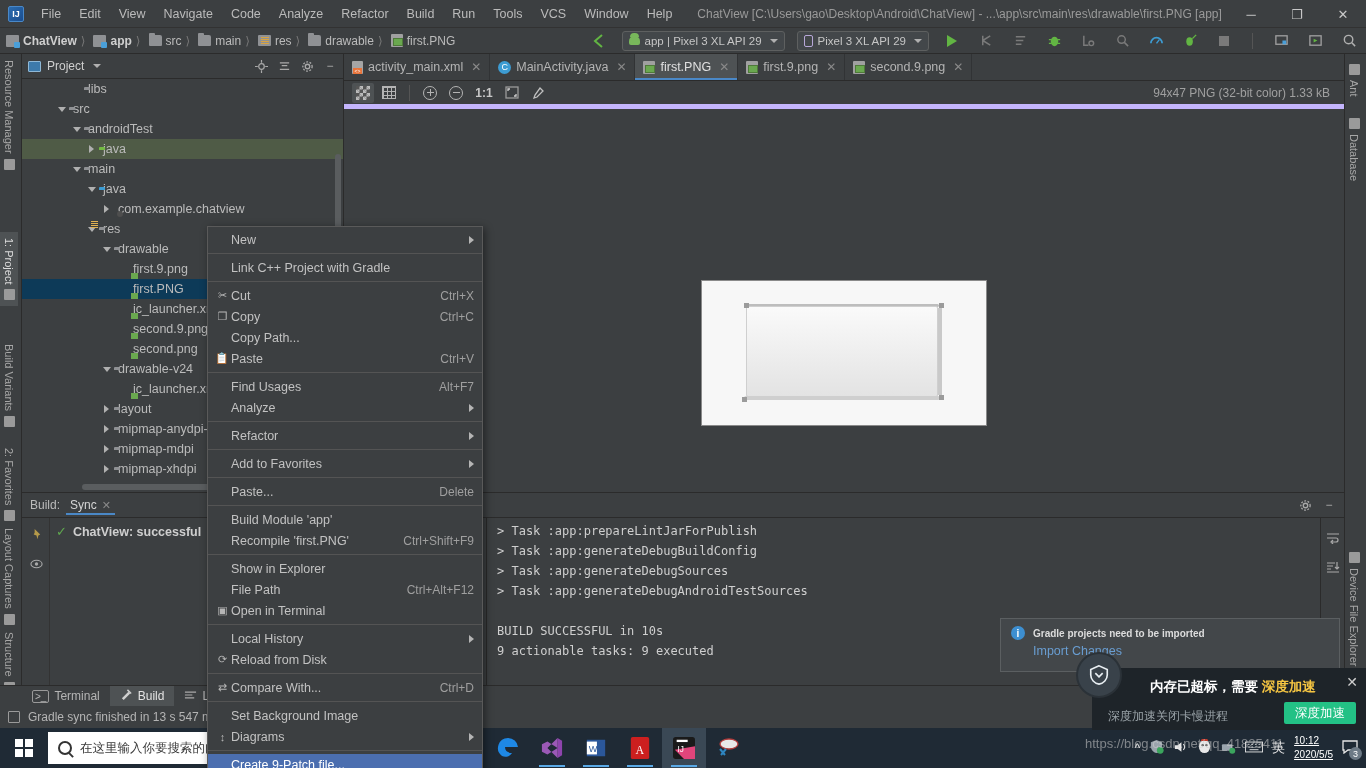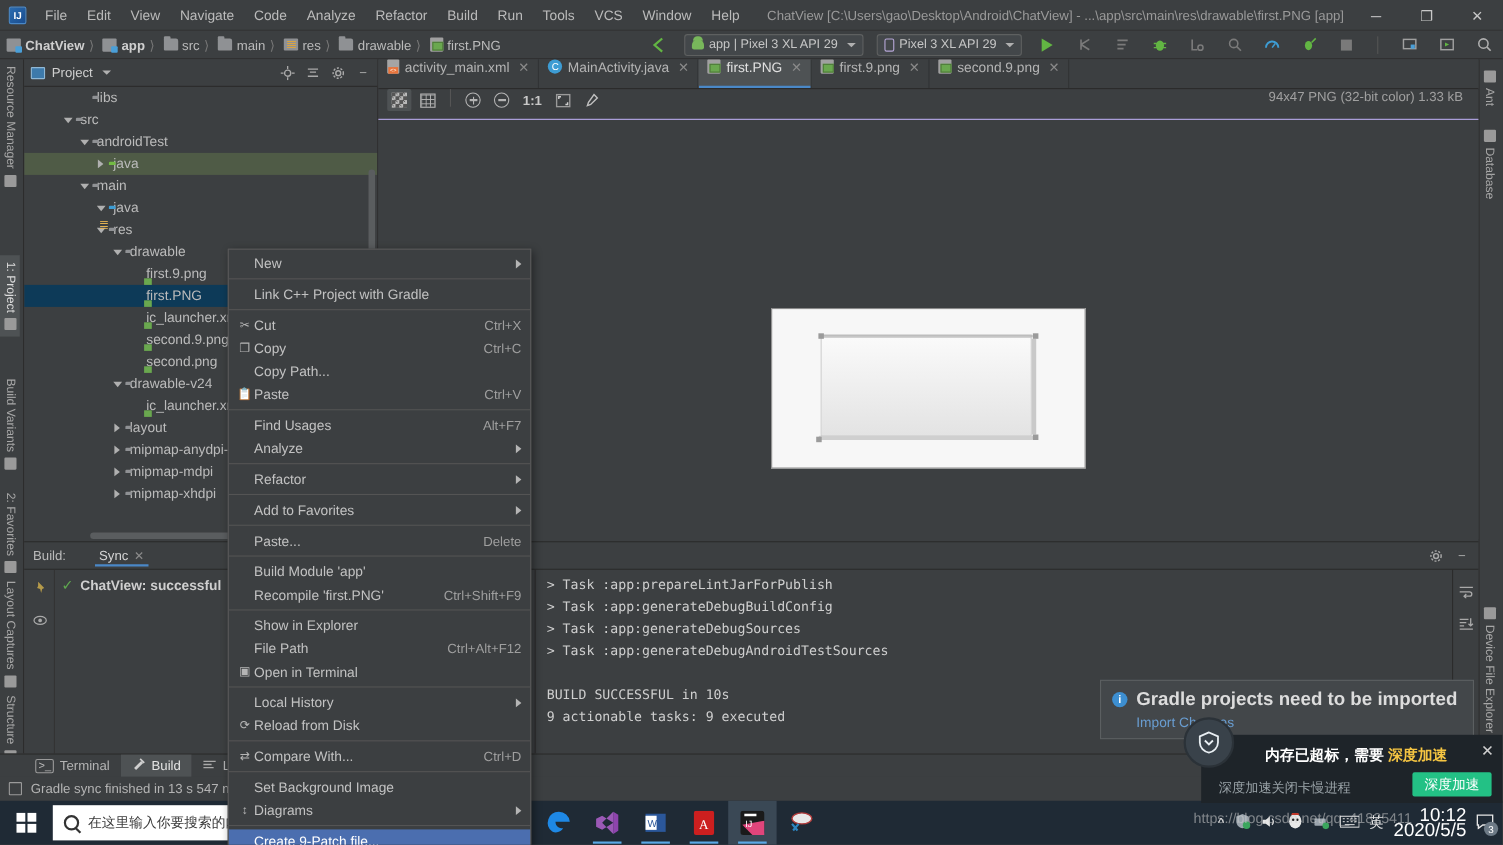--- a/index.html
+++ b/index.html
@@ -169,28 +169,28 @@
     background:#5a5d5f;border-radius:3px;
   }
 
   
   .editor-area {
     position: absolute; left: 344px; top: 54px; width: 1000px; height: 438px;
     background: #3c3f41;
   }
   .tabs { height: 27px; display: flex; align-items: stretch; background: #3c3f41; border-bottom:1px solid #2b2b2b;}
   .tab {
-    display: flex; gap: 5px; padding: 0 8px;
+    display: flex; align-items: center; gap: 5px; padding: 0 8px;
     font-size: 12.5px; color: #b4b4b4; border-right: 1px solid #313335; white-space: nowrap;
   }
   .tab.active { background: #4e5254; color: #e0e0e0; box-shadow: inset 0 -2px 0 #4a88c7;}
   .tab .x { color: #8a8a8a; font-size: 12px; margin-left: 3px;}
   .ed-toolbar {
-    height: 28px; display: flex; gap: 4px; padding: 0 8px;
-    border-bottom: 1px solid #c4b5fd;
+    height: 28px; display: flex; align-items: center; gap: 4px; padding: 0 8px;
+    border-bottom: 5px solid #c4b5fd;
   }
   .ed-btn { width: 22px; height: 20px; display:flex;align-items:center;justify-content:center; color:#b4b4b4;}
   .ed-btn.on { background:#4e5254; border-radius:2px; }
   .checker {
     width: 14px; height: 14px;
     background-image:
       linear-gradient(45deg,#bbb 25%,transparent 25%,transparent 75%,#bbb 75%),
       linear-gradient(45deg,#bbb 25%,transparent 25%,transparent 75%,#bbb 75%);
     background-size: 7px 7px; background-position: 0 0, 3.5px 3.5px;
     background-color: #555;
@@ -223,21 +223,21 @@
   .npatch .topline{position:absolute;left:6px;top:5px;right:9px;height:3px;background:#bdbdbd;border-radius:2px;}
   .npatch .botline{position:absolute;left:4px;bottom:9px;right:8px;height:4px;background:#cfcfcf;border-radius:2px;}
   .npatch .shadowr{position:absolute;right:6px;top:9px;width:4px;bottom:14px;background:#c9c9c9;}
   .npatch .corner{position:absolute;width:5px;height:5px;background:#9b9b9b;}
 
   
   .build-panel {
     position: absolute; left: 22px; top: 492px; width: 1322px; height: 193px;
     background: #3c3f41; border-top: 1px solid #2b2b2b;
   }
-  .build-head { height: 25px; display:flex; align-items:center; gap:26px; padding-left:8px; border-bottom:1px solid #2b2b2b;}
+  .build-head { height: 25px; display:flex; align-items:center; gap:6px; padding-left:8px; border-bottom:1px solid #2b2b2b;}
   .build-head .lab { font-size:12px;color:#bbbbbb;}
   .build-tab { font-size:12px;color:#d5d5d5; padding:3px 4px; box-shadow: inset 0 -2px 0 #4a88c7; display:flex;align-items:center;gap:5px;}
   .build-head-icons{margin-left:auto;display:flex;align-items:center;gap:10px;padding-right:8px;}
   .build-body { display:flex; height: 167px;}
   .build-left { width: 465px; border-right:1px solid #2b2b2b; position:relative;}
   .build-left-gutter{position:absolute;left:0;top:0;width:28px;height:100%;border-right:1px solid #333;}
   .build-tree-row{display:flex;align-items:center;gap:6px;padding:6px 0 0 34px;font-size:12.5px;}
   .chk { color:#5fa84f; font-size:13px;}
   .build-right { flex:1; position:relative; padding: 6px 0 0 10px;
     font-family:"DejaVu Sans Mono","Liberation Mono",monospace; font-size:12px; color:#cfcfcf;}
@@ -260,21 +260,21 @@
   .ctx-acc { color:#9f9f9f; font-size:12px; margin-left:14px;}
   .ctx-sub { width:0;height:0;border-top:4px solid transparent;border-bottom:4px solid transparent;border-left:5px solid #b5b5b5; margin-left:10px;}
   .ctx-sep { height:1px; background:#545454; margin: 3px 0;}
 
   
   .notif-gradle {
     position: absolute; left: 1000px; top: 618px; width: 340px; height: 54px;
     background: #43474a; border: 1px solid #5b5f61; z-index: 40; padding: 7px 10px;
   }
   .notif-gradle .row1{display:flex;align-items:center;gap:8px;}
-  .notif-gradle .ttl{font-size:17px;font-weight:bold;color:#dcdcdc;}
+  .notif-gradle .ttl{font-size:10px;font-weight:bold;color:#dcdcdc;}
   .info-ic{width:14px;height:14px;border-radius:50%;background:#3d8fd1;color:#fff;font-size:10px;font-weight:bold;display:flex;align-items:center;justify-content:center;}
   .notif-link{color:#699dd1;font-size:12.5px;margin-left:22px;margin-top:4px;display:block;}
 
   .notif-cn {
     position:absolute; left:1092px; top:668px; width: 274px; height: 62px;
     background:#1e2429; z-index:45; color:#fff;
   }
   .notif-cn .shield {
     position:absolute; left:-16px; top:-16px; width:46px;height:46px;border-radius:50%;
     background:#39424a; border:2px solid #2b3238; display:flex;align-items:center;justify-content:center;
@@ -310,21 +310,21 @@
   .winlogo .g div{background:#fff;}
   .search-box{width:296px;height:32px;background:#fff;display:flex;align-items:center;gap:8px;padding-left:10px;}
   .search-box .mag{width:14px;height:14px;border:2px solid #333;border-radius:50%;position:relative;}
   .search-box .mag::after{content:"";position:absolute;right:-4px;bottom:-3px;width:6px;height:2px;background:#333;transform:rotate(45deg);}
   .search-box .ph{color:#3a3a3a;font-size:12.5px;}
   .tasks{display:flex;align-items:center;height:40px;margin-left:10px;}
   .task{width:44px;height:40px;display:flex;align-items:center;justify-content:center;position:relative;}
   .task.active{background:#3a4855;}
   .task .ul{position:absolute;bottom:1px;left:9px;width:26px;height:2px;background:#5aa9e6;}
   .tray{margin-left:auto;display:flex;align-items:center;gap:9px;padding-right:8px;color:#e6e6e6;font-size:12px;}
-  .clock{text-align:right;line-height:14px;font-size:17px;color:#fff;}
+  .clock{text-align:left;line-height:14px;font-size:10px;color:#fff;text-decoration:underline;}
   .watermark{
     position:absolute; left:1085px; top:736px; width:270px; height:24px;
     color:#cfcfcf; font-size:13px; opacity:.55; white-space:nowrap;
     font-family:"Liberation Sans",sans-serif;
   }
 </style>
 </head>
 <body>
 
 <div id="app">
@@ -579,20 +579,27 @@
             <span class="tree-ic"><span class="f-grey"></span></span>
             <span>main</span>
           </div>
           <div class="tree-row" style="padding-left: 64px;">
             <span class="tw">
               <span class="arrow-dn"></span>
             </span>
             <span class="tree-ic"><span class="f-blue"></span></span>
             <span>java</span>
           </div>
+          <div class="tree-row" style="padding-left: 79px;">
+            <span class="tw">
+              <span class="arrow-rt"></span>
+            </span>
+            <span class="tree-ic"><span class="pkg-ic"></span></span>
+            <span>com.example.chatview</span>
+          </div>
           <div class="tree-row" style="padding-left: 64px;">
             <span class="tw">
               <span class="arrow-dn"></span>
             </span>
             <span class="tree-ic"><span class="f-res"></span></span>
             <span>res</span>
           </div>
           <div class="tree-row" style="padding-left: 79px;">
             <span class="tw">
               <span class="arrow-dn"></span>

